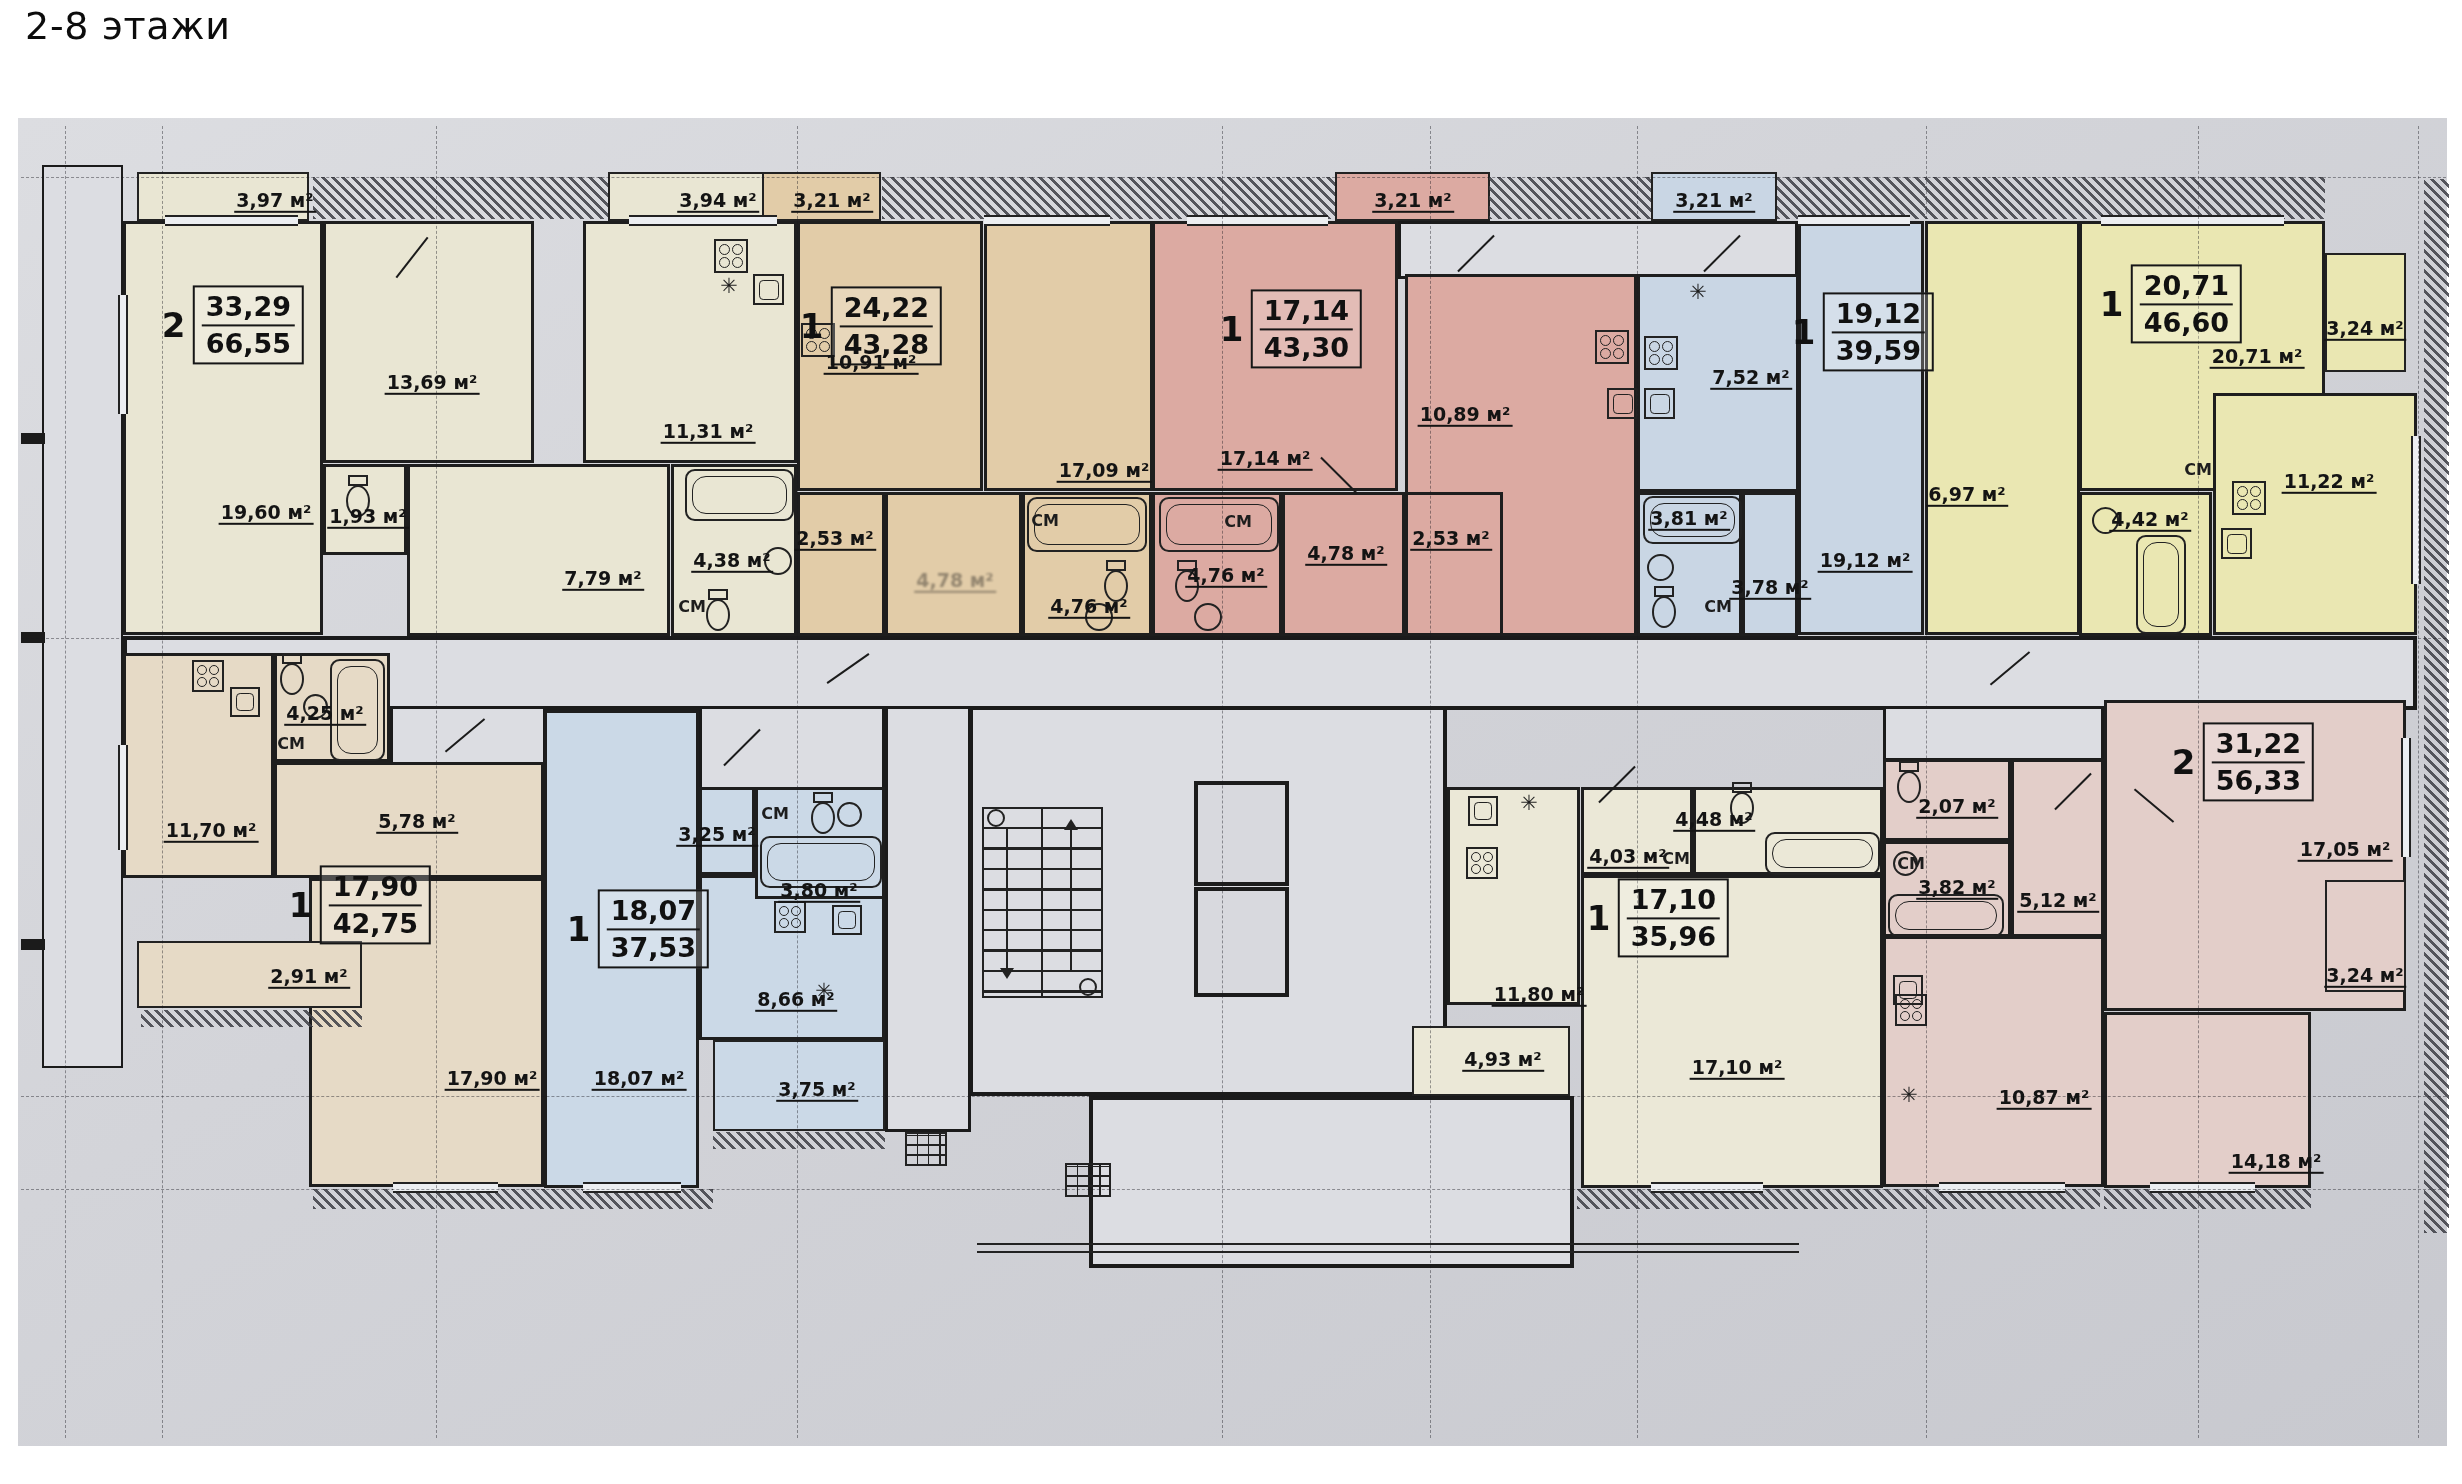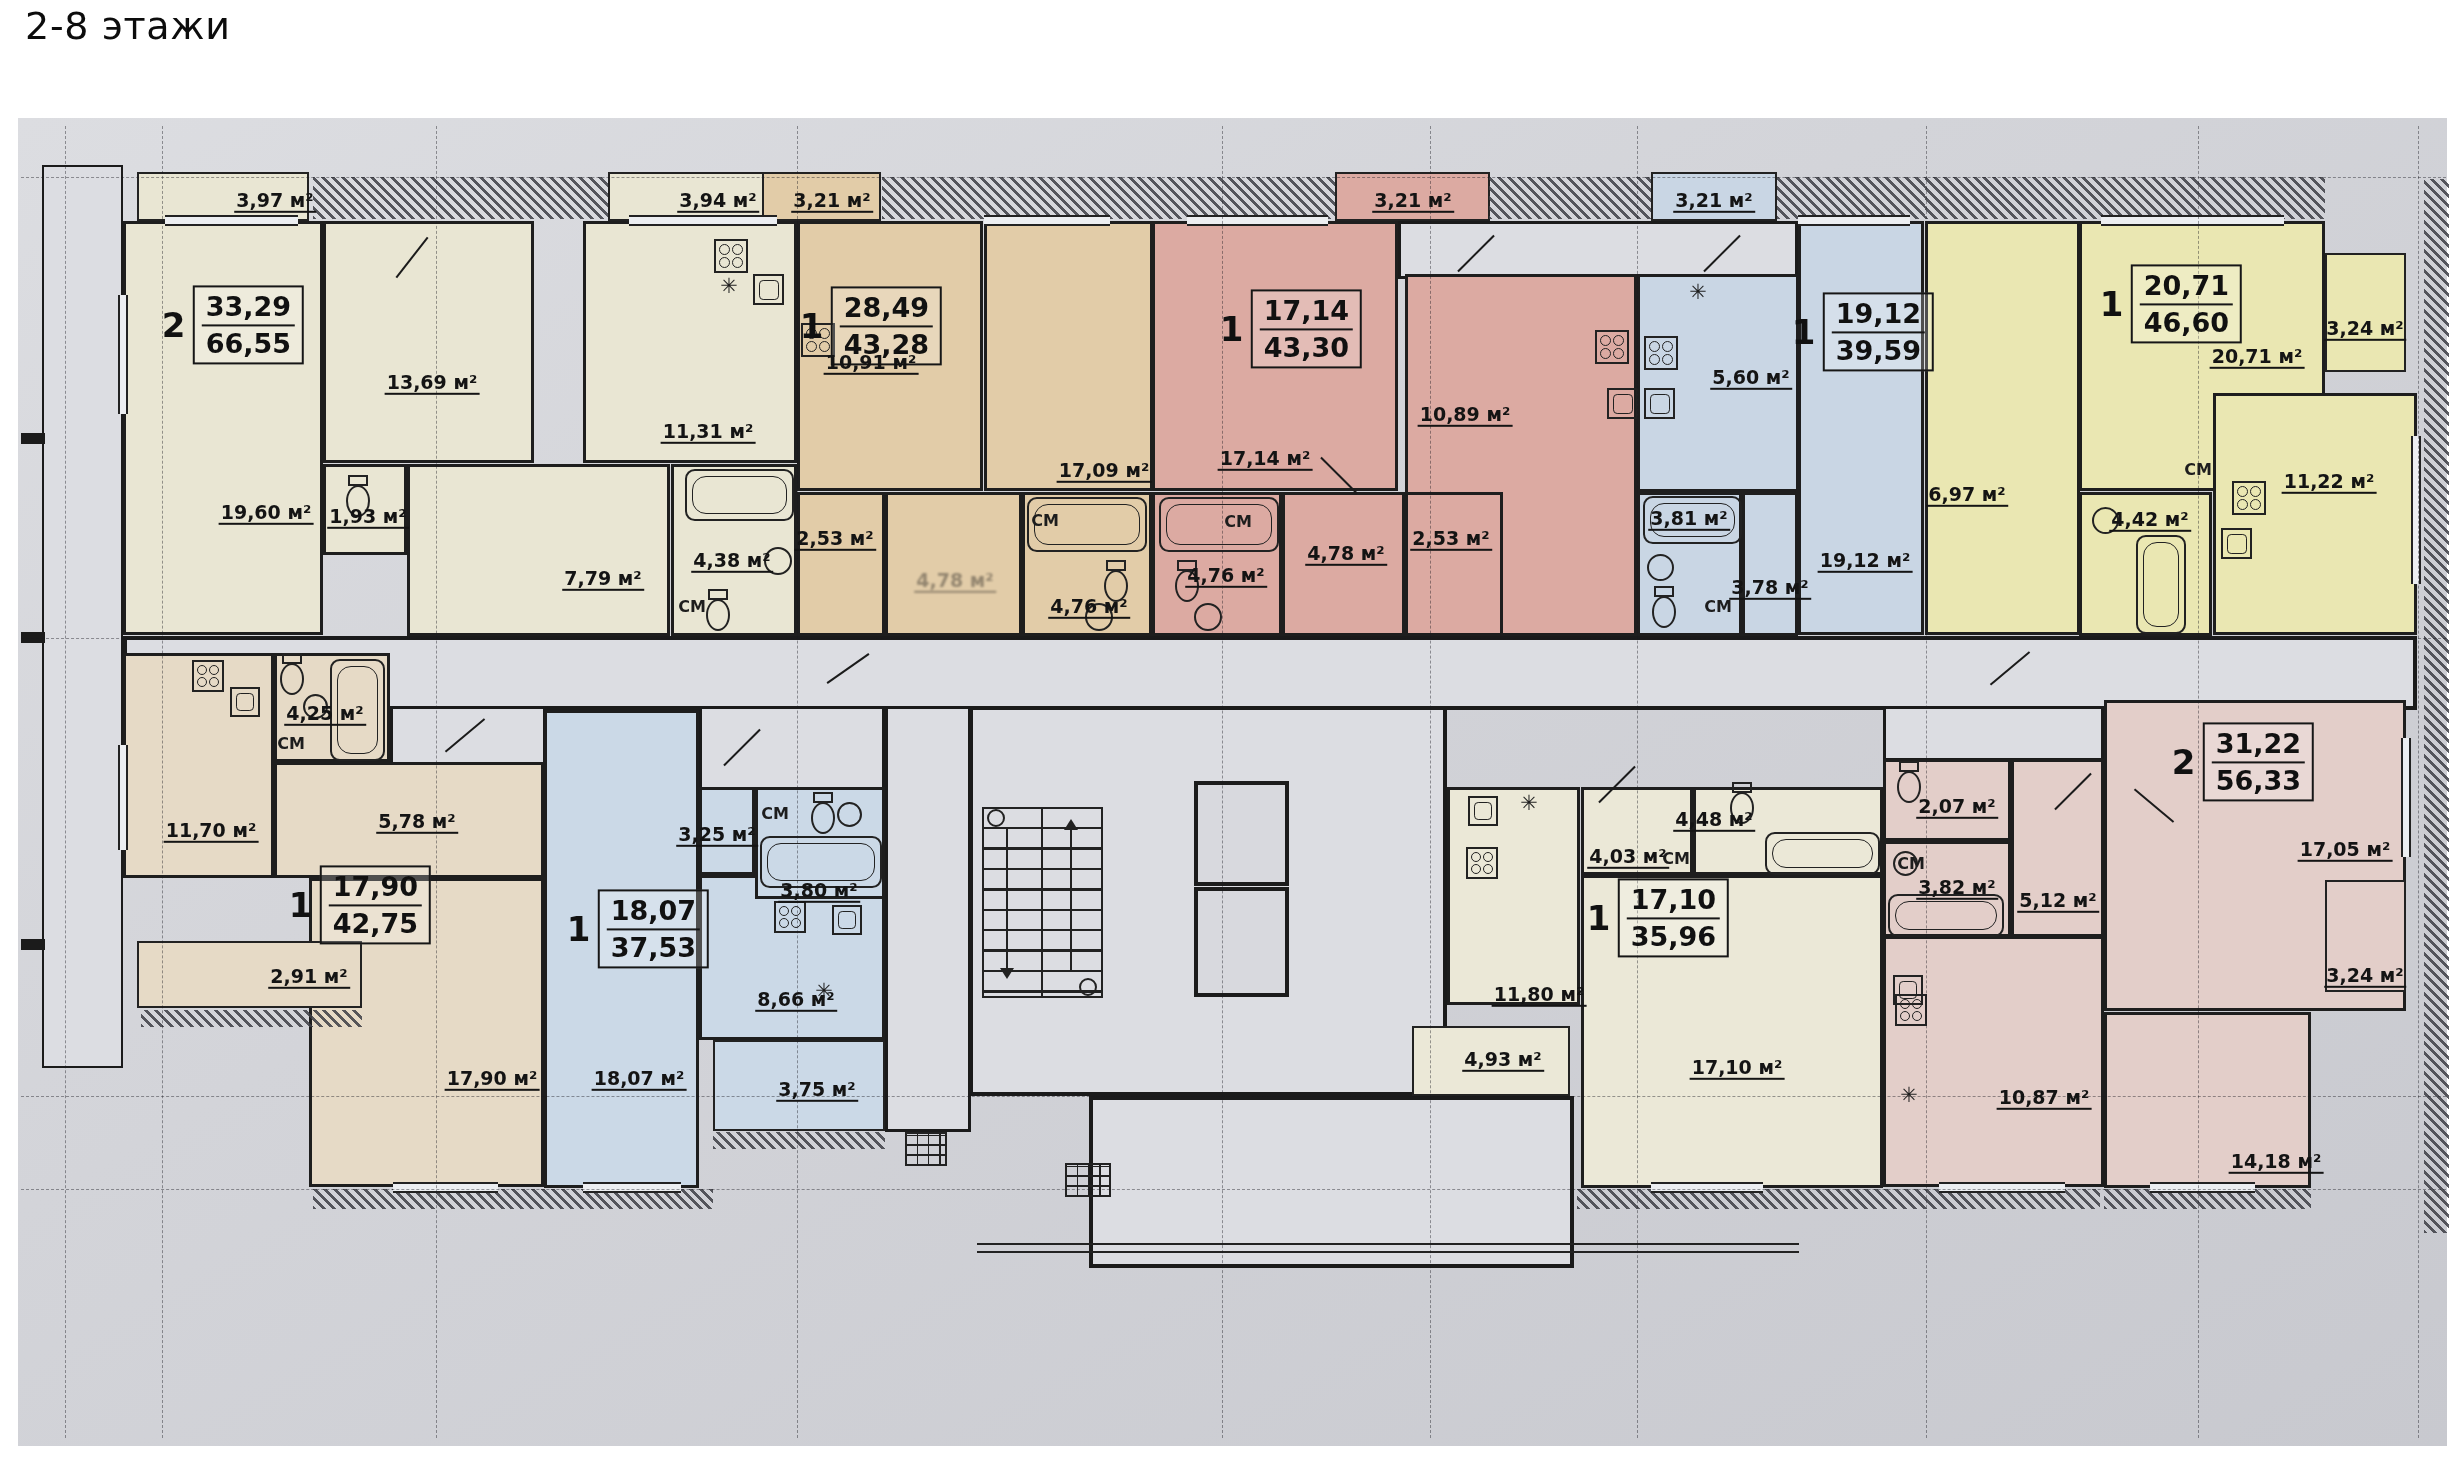--- a/index.html
+++ b/index.html
@@ -360,21 +360,21 @@
   <div class="aptbox" style="left:233px;top:325px;">
     <span class="cnt">2</span>
     <span class="bx">
         <div class="tp">33,29</div>
     <div class="bt">66,55</div>
       </span>
   </div>
   <div class="aptbox" style="left:871px;top:326px;">
     <span class="cnt">1</span>
     <span class="bx">
-        <div class="tp">28,49</div>
+        <div class="tp">24,22</div>
     <div class="bt">43,28</div>
       </span>
   </div>
   <div class="aptbox" style="left:1291px;top:329px;">
     <span class="cnt">1</span>
     <span class="bx">
         <div class="tp">17,14</div>
     <div class="bt">43,30</div>
       </span>
   </div>
@@ -440,21 +440,21 @@
   <div class="sm" style="left:1045px;top:520px;">СМ</div>
 
   <div class="lbl" style="left:1265px;top:460px;">17,14 м²</div>
   <div class="lbl" style="left:1465px;top:416px;">10,89 м²</div>
   <div class="lbl" style="left:1226px;top:577px;">4,76 м²</div>
   <div class="lbl" style="left:1346px;top:555px;">4,78 м²</div>
   <div class="lbl" style="left:1451px;top:540px;">2,53 м²</div>
   <div class="lbl" style="left:1413px;top:202px;">3,21 м²</div>
   <div class="sm" style="left:1238px;top:521px;">СМ</div>
 
-  <div class="lbl" style="left:1751px;top:379px;">5,60 м²</div>
+  <div class="lbl" style="left:1751px;top:379px;">7,52 м²</div>
   <div class="lbl" style="left:1865px;top:562px;">19,12 м²</div>
   <div class="lbl" style="left:1689px;top:520px;">3,81 м²</div>
   <div class="lbl" style="left:1770px;top:589px;">3,78 м²</div>
   <div class="lbl" style="left:1714px;top:202px;">3,21 м²</div>
   <div class="sm" style="left:1718px;top:606px;">СМ</div>
 
   <div class="lbl" style="left:2257px;top:358px;">20,71 м²</div>
   <div class="lbl" style="left:2329px;top:483px;">11,22 м²</div>
   <div class="lbl" style="left:1967px;top:496px;">6,97 м²</div>
   <div class="lbl" style="left:2150px;top:521px;">4,42 м²</div>

